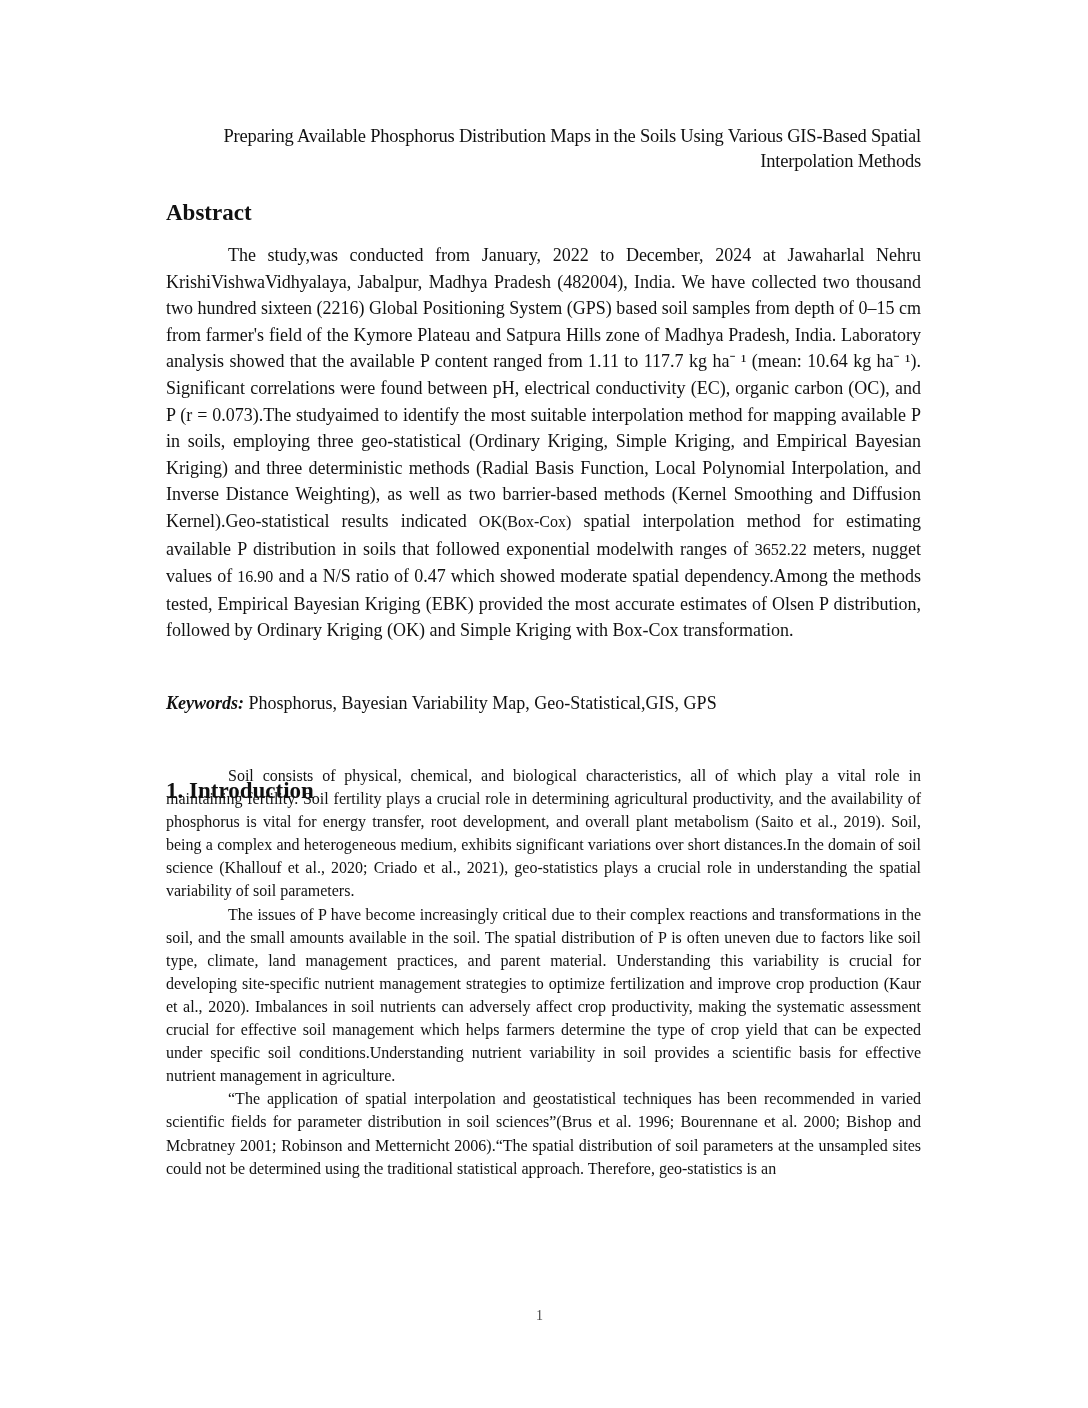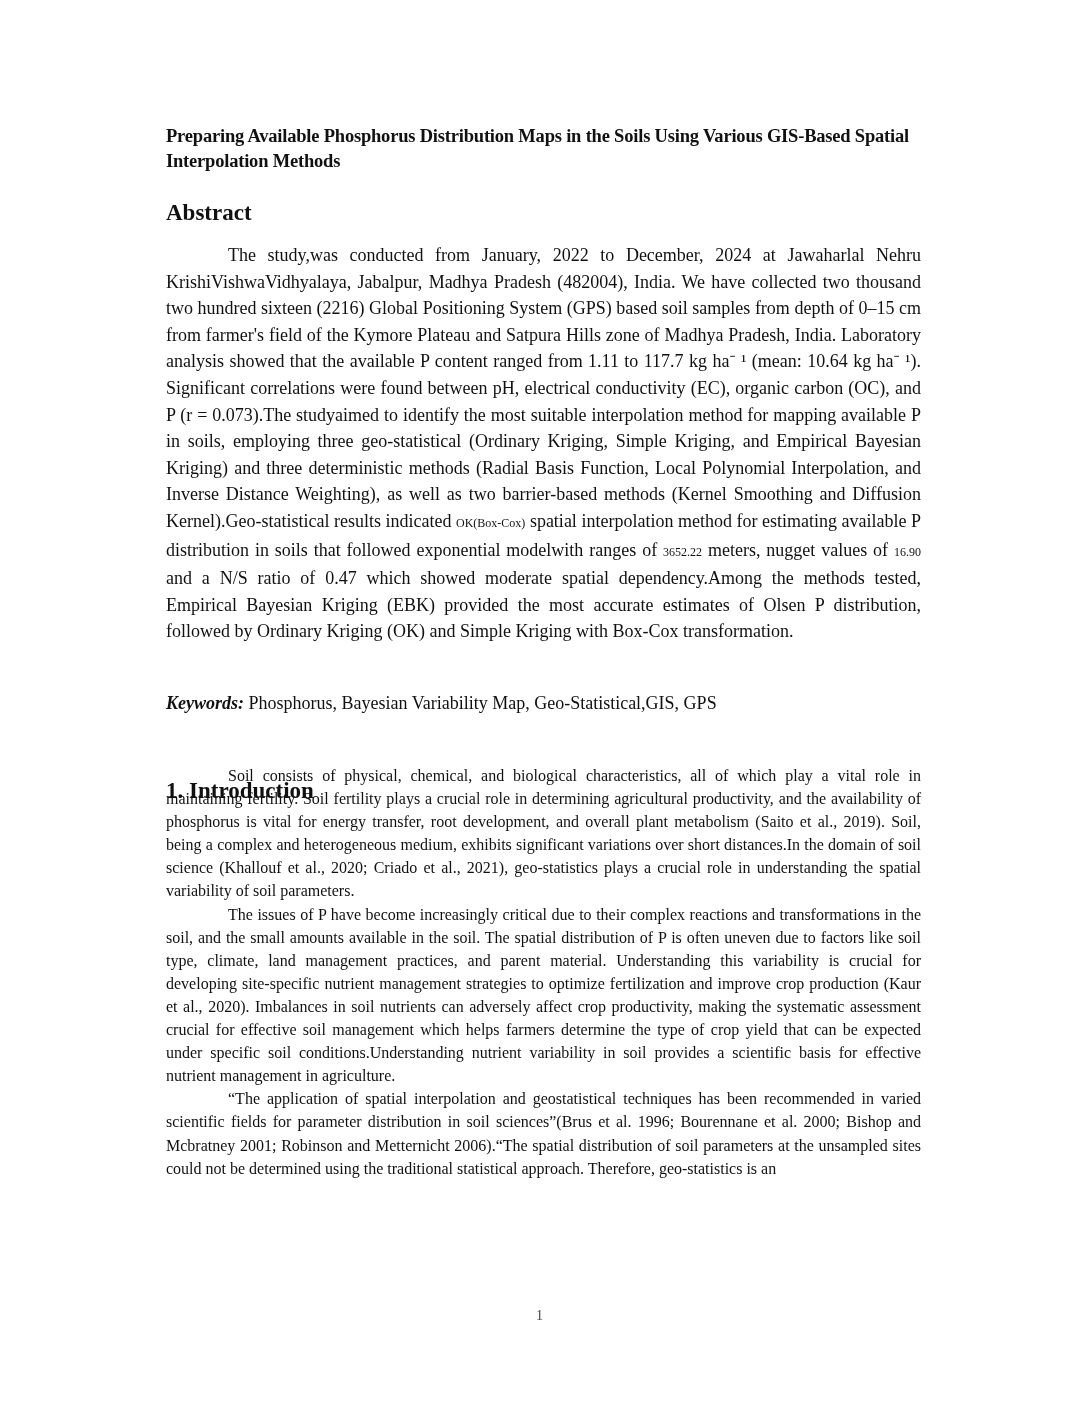--- a/index.html
+++ b/index.html
@@ -1,33 +1,33 @@
 <!DOCTYPE html>
 <html><head>
 <meta charset="utf-8">
 <style>
   html, body { margin: 0; padding: 0; background: #ffffff; }
   body { width: 1088px; height: 1408px; position: relative; overflow: hidden;
          font-family: "Liberation Serif", serif; color: #111; }
   .page { position: absolute; left: 166px; top: 0; width: 755px; }
-  .title { position: absolute; left: 0; top: 124px; width: 755px; text-align: left;
-           font-weight: bold; font-size: 18.5px; line-height: 25px; letter-spacing: -0.2px; }
+  .title { position: absolute; left: 0; top: 124px; width: 755px; text-align: right;
+           font-weight: normal; font-size: 18.5px; line-height: 25px; letter-spacing: -0.2px; }
   .h { position: absolute; left: 0; font-weight: bold; font-size: 23px; }
   .abstract-h { top: 200px; }
   .abstract { position: absolute; left: 0; top: 242px; width: 755px;
               font-size: 18px; line-height: 26.6px; text-align: justify; margin: 0; }
   .indent { text-indent: 62px; }
   .keywords { position: absolute; left: 0; top: 693px; font-size: 18px; }
   .keywords b { font-weight: bold; font-style: italic; }
   .intro-h { top: 778px; }
   .intro { position: absolute; left: 0; top: 764px; width: 755px;
            font-size: 16px; line-height: 23.1px; text-align: justify; }
   .intro p { margin: 0; text-indent: 62px; }
   .pagenum { position: absolute; left: 536px; top: 1308px; font-size: 14px; color: #444; }
-  .small { font-size: 12px; margin-top: 8px; }
+  .small { font-size: 16px; margin-top: 8px; }
 </style>
 </head>
 <body>
 
 <div class="page">
   <div class="title">Preparing Available Phosphorus Distribution Maps in the Soils Using Various GIS-Based Spatial Interpolation Methods</div>
 
   <div class="h abstract-h">Abstract</div>
   <p class="abstract indent"><span>The study,was conducted from January, 2022 to December, 2024 at Jawaharlal Nehru KrishiVishwaVidhyalaya, Jabalpur, Madhya Pradesh (482004), India. We have collected two thousand two hundred sixteen (2216) Global Positioning System (GPS) based soil samples from depth of 0–15 cm from farmer's field of the Kymore Plateau and Satpura Hills zone of Madhya Pradesh, India. Laboratory analysis showed that the available P content ranged from 1.11 to 117.7 kg ha⁻ ¹ (mean: 10.64 kg ha⁻ ¹). Significant correlations were found between pH, electrical conductivity (EC), organic carbon (OC), and P (r = 0.073).The studyaimed to identify the most suitable interpolation method for mapping available P in soils, employing three geo-statistical (Ordinary Kriging, Simple Kriging, and Empirical Bayesian Kriging) and three deterministic methods (Radial Basis Function, Local Polynomial Interpolation, and Inverse Distance Weighting), as well as two barrier-based methods (Kernel Smoothing and Diffusion Kernel).Geo-statistical results indicated </span><span class="small">OK(Box-Cox)</span><span> spatial interpolation method for estimating available P distribution in soils that followed exponential modelwith ranges of </span><span class="small">3652.22</span><span> meters, nugget values of </span><span class="small">16.90</span><span> and a N/S ratio of 0.47 which showed moderate spatial dependency.Among the methods tested, Empirical Bayesian Kriging (EBK) provided the most accurate estimates of Olsen P distribution, followed by Ordinary Kriging (OK) and Simple Kriging with Box-Cox transformation.</span></p>
 

